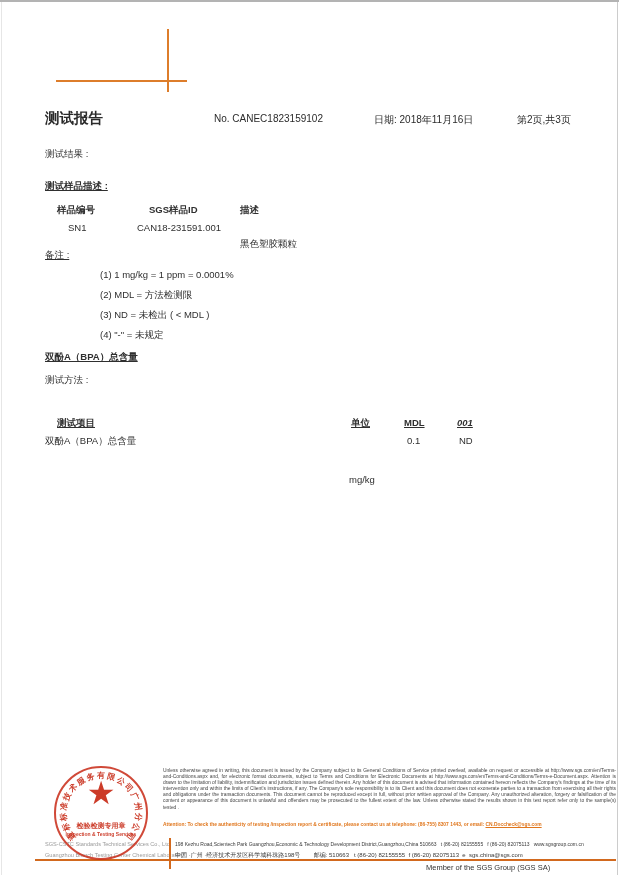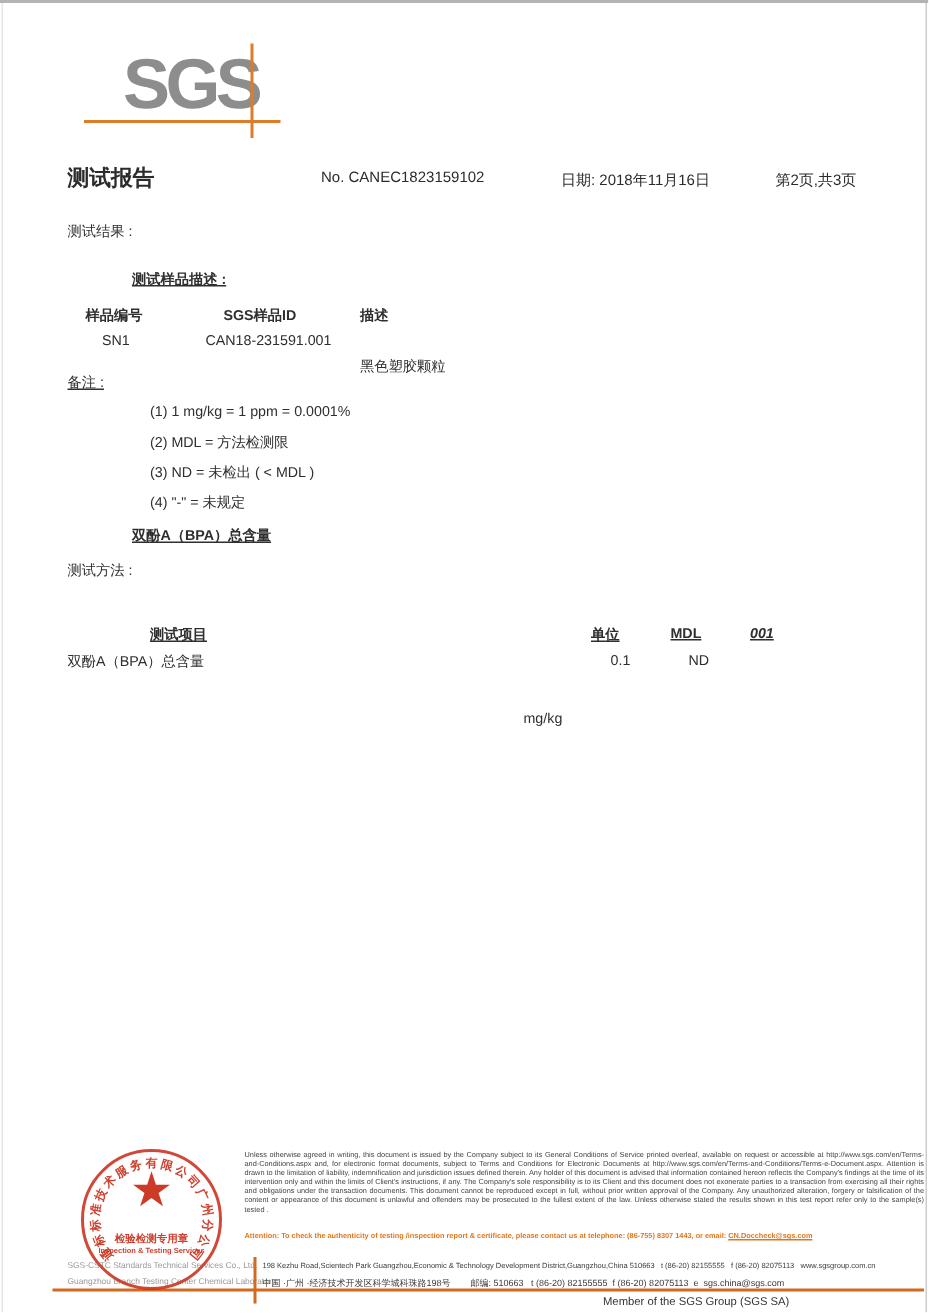--- a/index.html
+++ b/index.html
@@ -28,21 +28,21 @@
   .logo-vline { left:167px; top:29px; width:2px; height:63px; background:#dd7d2b; }
 
   
   .doc-title { left:45px; top:109px; font-size:14.5px; font-weight:bold; color:#2b2b2b; }
   .report-no { left:214px; top:113px; font-size:10px; color:#2b2b2b; }
   .report-date { left:374px; top:113px; font-size:10px; color:#2b2b2b; }
   .page-info { left:517px; top:113px; font-size:10px; color:#2b2b2b; }
 
   .txt { font-size:9.5px; color:#2f2f2f; white-space:nowrap; }
   .bold { font-weight:bold; }
-  .und { text-decoration:underline;margin-left:43px; }
+  .und { text-decoration:underline; }
   .ital { font-style:italic; }
 
   .results-label { left:45px; top:148px; }
   .sample-desc-label { left:45px; top:180px; }
 
   
   .st-h0 { left:57px;  top:204px; }
   .st-h1 { left:149px; top:204px; }
   .st-h2 { left:240px; top:204px; }
   .st-c0 { left:68px;  top:222px; }
@@ -83,21 +83,21 @@
     font-size:4.9px; line-height:6px; color:#e0761c; font-weight:bold;
     white-space:normal;
   }
   .attention .email { text-decoration:underline; }
   .company-1 { left:45px; top:841px; font-size:5.6px; color:#9a9a9a; white-space:nowrap; }
   .company-2 { left:45px; top:852px; font-size:5.6px; color:#9a9a9a; white-space:nowrap; }
   .footer-vline { left:169px; top:838px; width:2px; height:31px; background:#d2691e; }
   .addr-en { left:175px; top:841px; font-size:5px; color:#3a3a3a; white-space:pre; }
   .addr-cn { left:175px; top:851px; font-size:6px; color:#3a3a3a; white-space:pre; }
   .footer-hline { left:35px; top:859px; width:581px; height:2px; background:#d2691e; }
-  .member-text { left:402px; top:863px; font-size:7.5px; color:#333; white-space:nowrap; }
+  .member-text { left:426px; top:863px; font-size:7.5px; color:#333; white-space:nowrap; }
 
   
   .stamp {
     left:52px; top:764px; width:98px; height:98px;
     z-index:5;
   }
   .stamp-ring {
     position:absolute; left:2px; top:2px; right:2px; bottom:2px;
     border:2.5px solid rgba(201,48,28,0.88); border-radius:50%;
   }
@@ -125,21 +125,20 @@
   }
 </style>
 </head>
 <body>
 
 <div class="page">
   <div class="abs border-top"></div>
   <div class="abs border-left"></div>
   <div class="abs border-right"></div>
 
-  <div class="abs logo-text">SGS</div>
   <div class="abs logo-hline"></div>
   <div class="abs logo-vline"></div>
 
   <div class="abs doc-title">测试报告</div>
   <div class="abs report-no">No. CANEC1823159102</div>
   <div class="abs report-date">日期: 2018年11月16日</div>
   <div class="abs page-info">第2页,共3页</div>
 
   <div class="abs txt results-label">测试结果 :</div>
   <div class="abs txt bold und sample-desc-label">测试样品描述 :</div>

